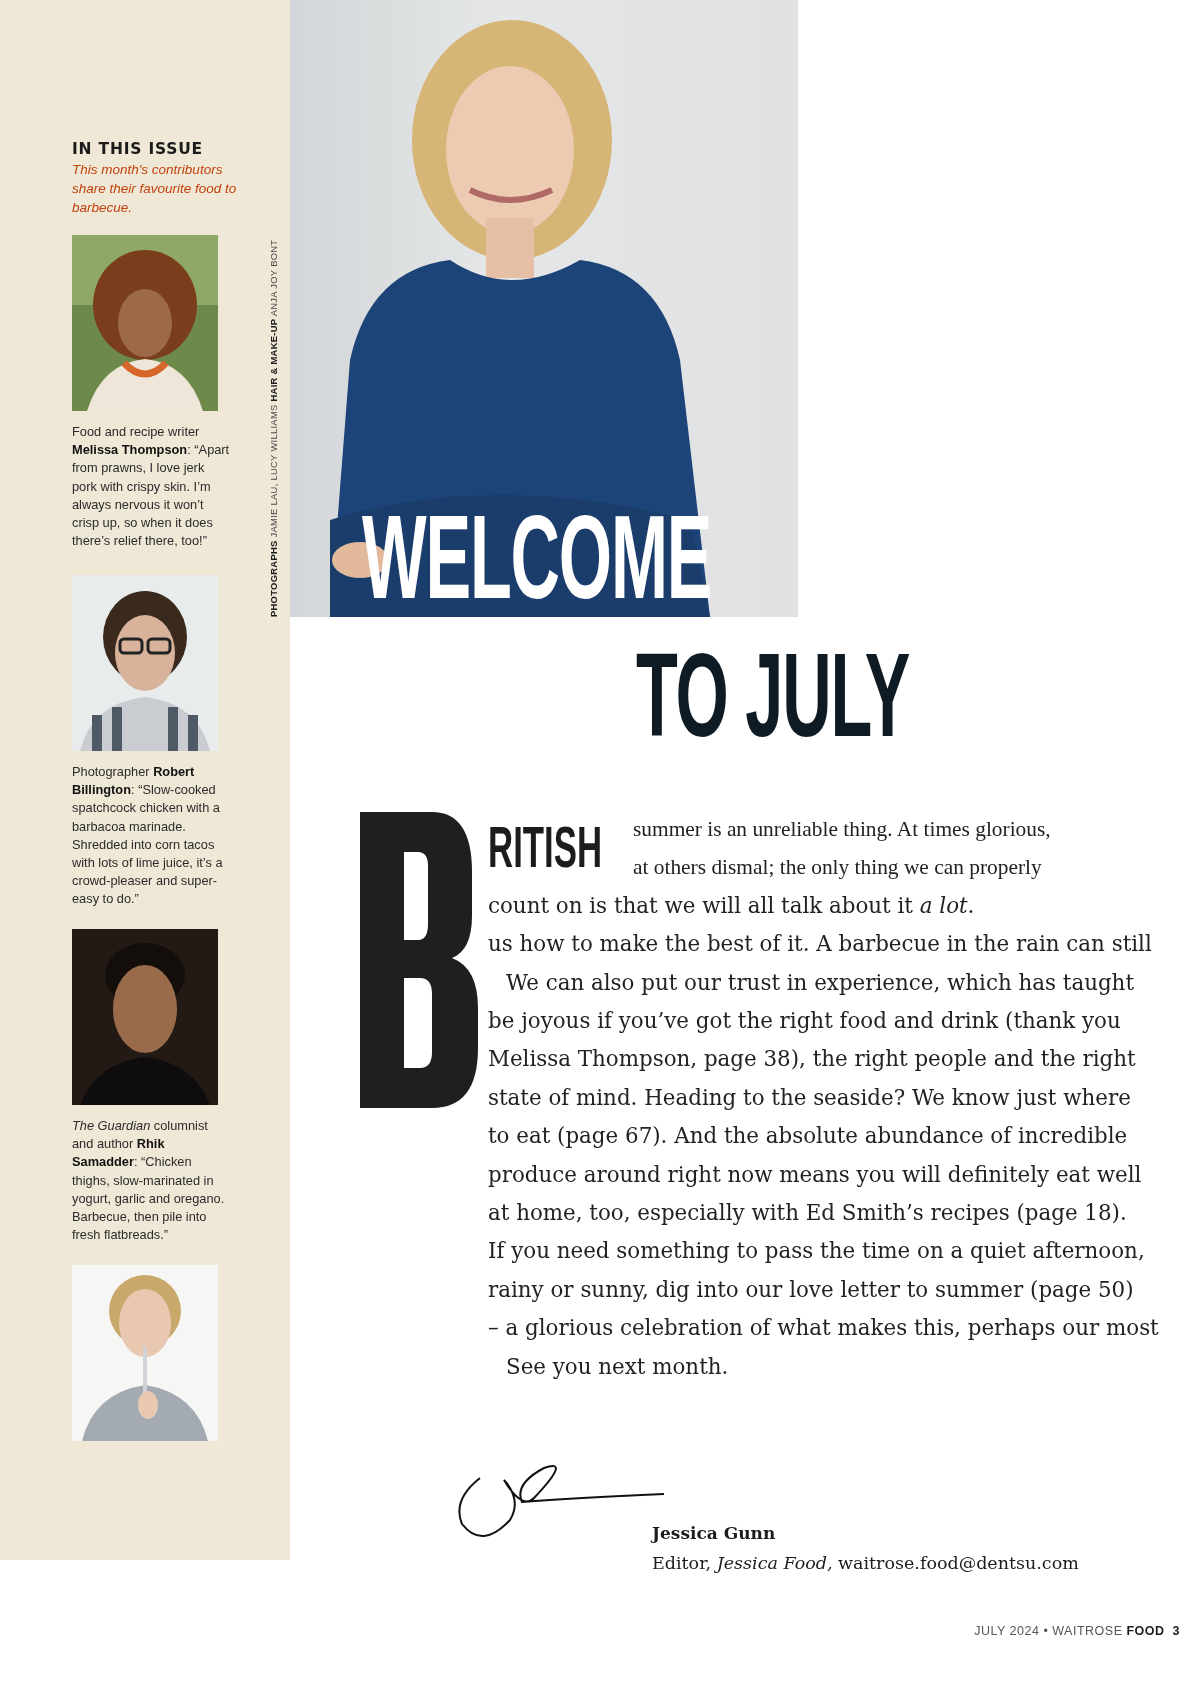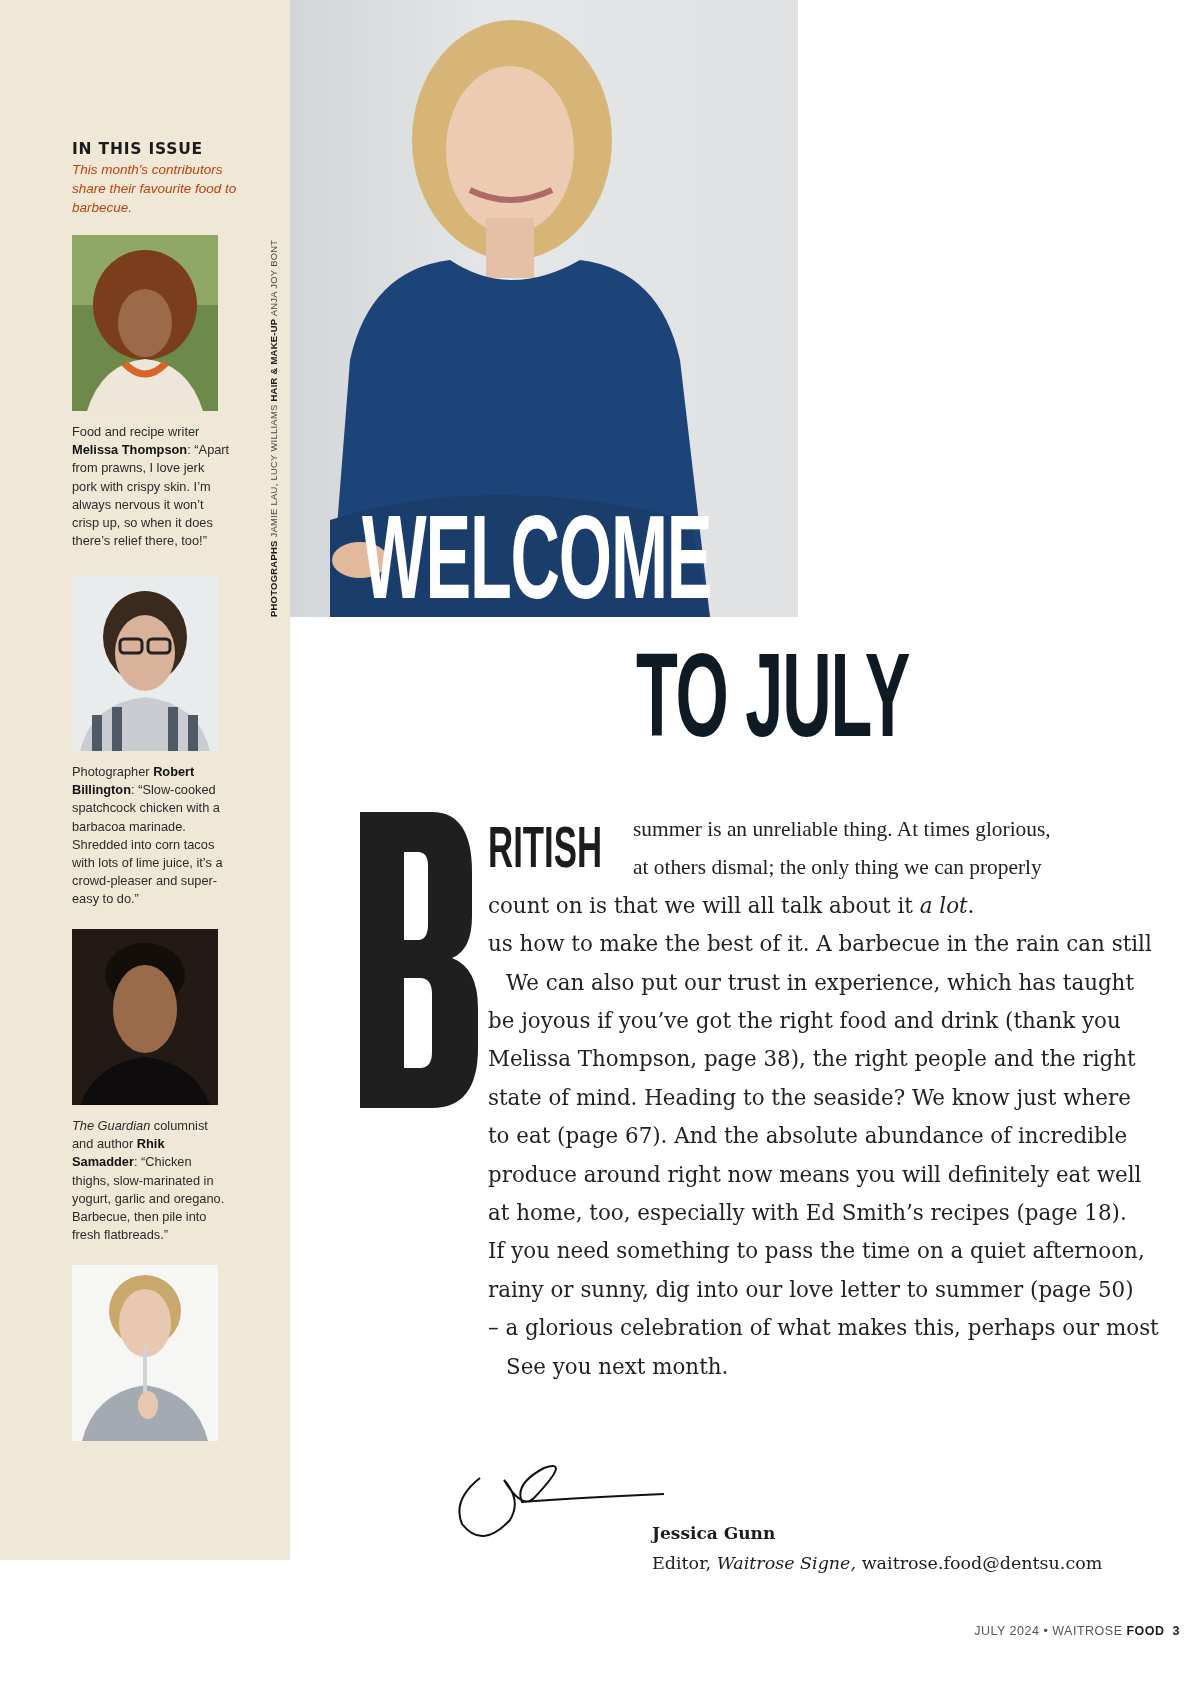--- a/index.html
+++ b/index.html
@@ -160,21 +160,21 @@
   <span class="body-line">– a glorious celebration of what makes this, perhaps our most</span>
   <span class="body-line indent">See you next month.</span>
 </div>
 
 <svg class="signature" viewBox="0 0 220 95">
   <path d="M28 28 Q0 50 10 74 Q30 100 58 70 Q70 50 52 30 Q70 60 82 48 Q120 8 92 18 Q62 34 70 52 Q120 48 212 44" stroke="#111" stroke-width="2" fill="none"></path>
 </svg>
 <div class="sig-name">Jessica Gunn</div>
 <div class="sig-role">
   <span>Editor,</span>
-  <i>Waitrose Signe,</i>
+  <i>Jessica Food,</i>
   <span>waitrose.food@dentsu.com</span>
 </div>
 
 <div class="footer">
   <span>JULY 2024</span>
   <span>•</span>
   <span>WAITROSE</span>
   <b>FOOD</b>
   &nbsp;<b>3</b>
 </div>

